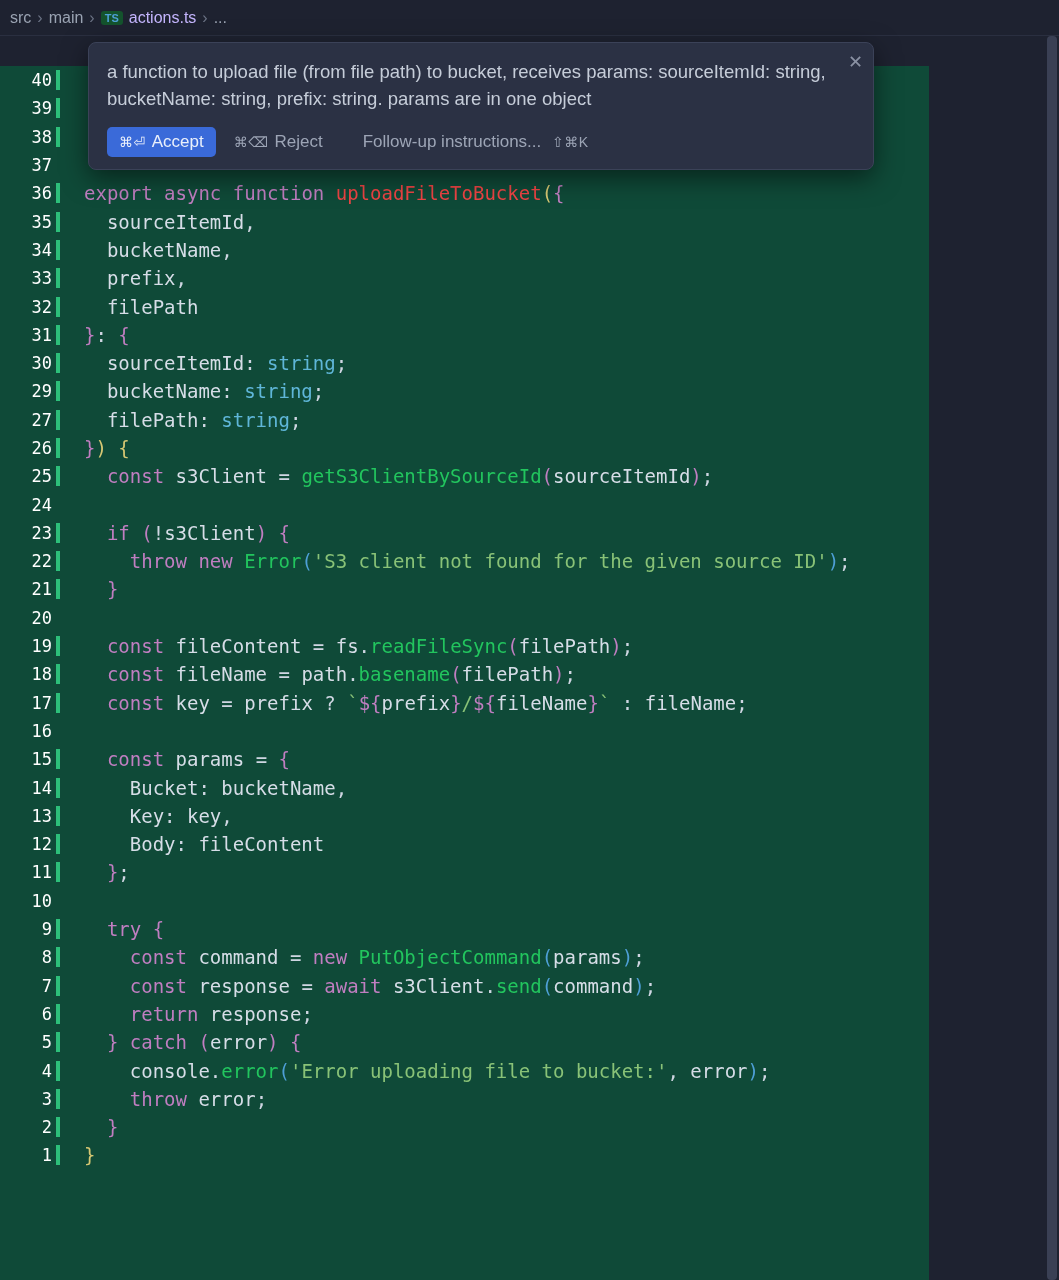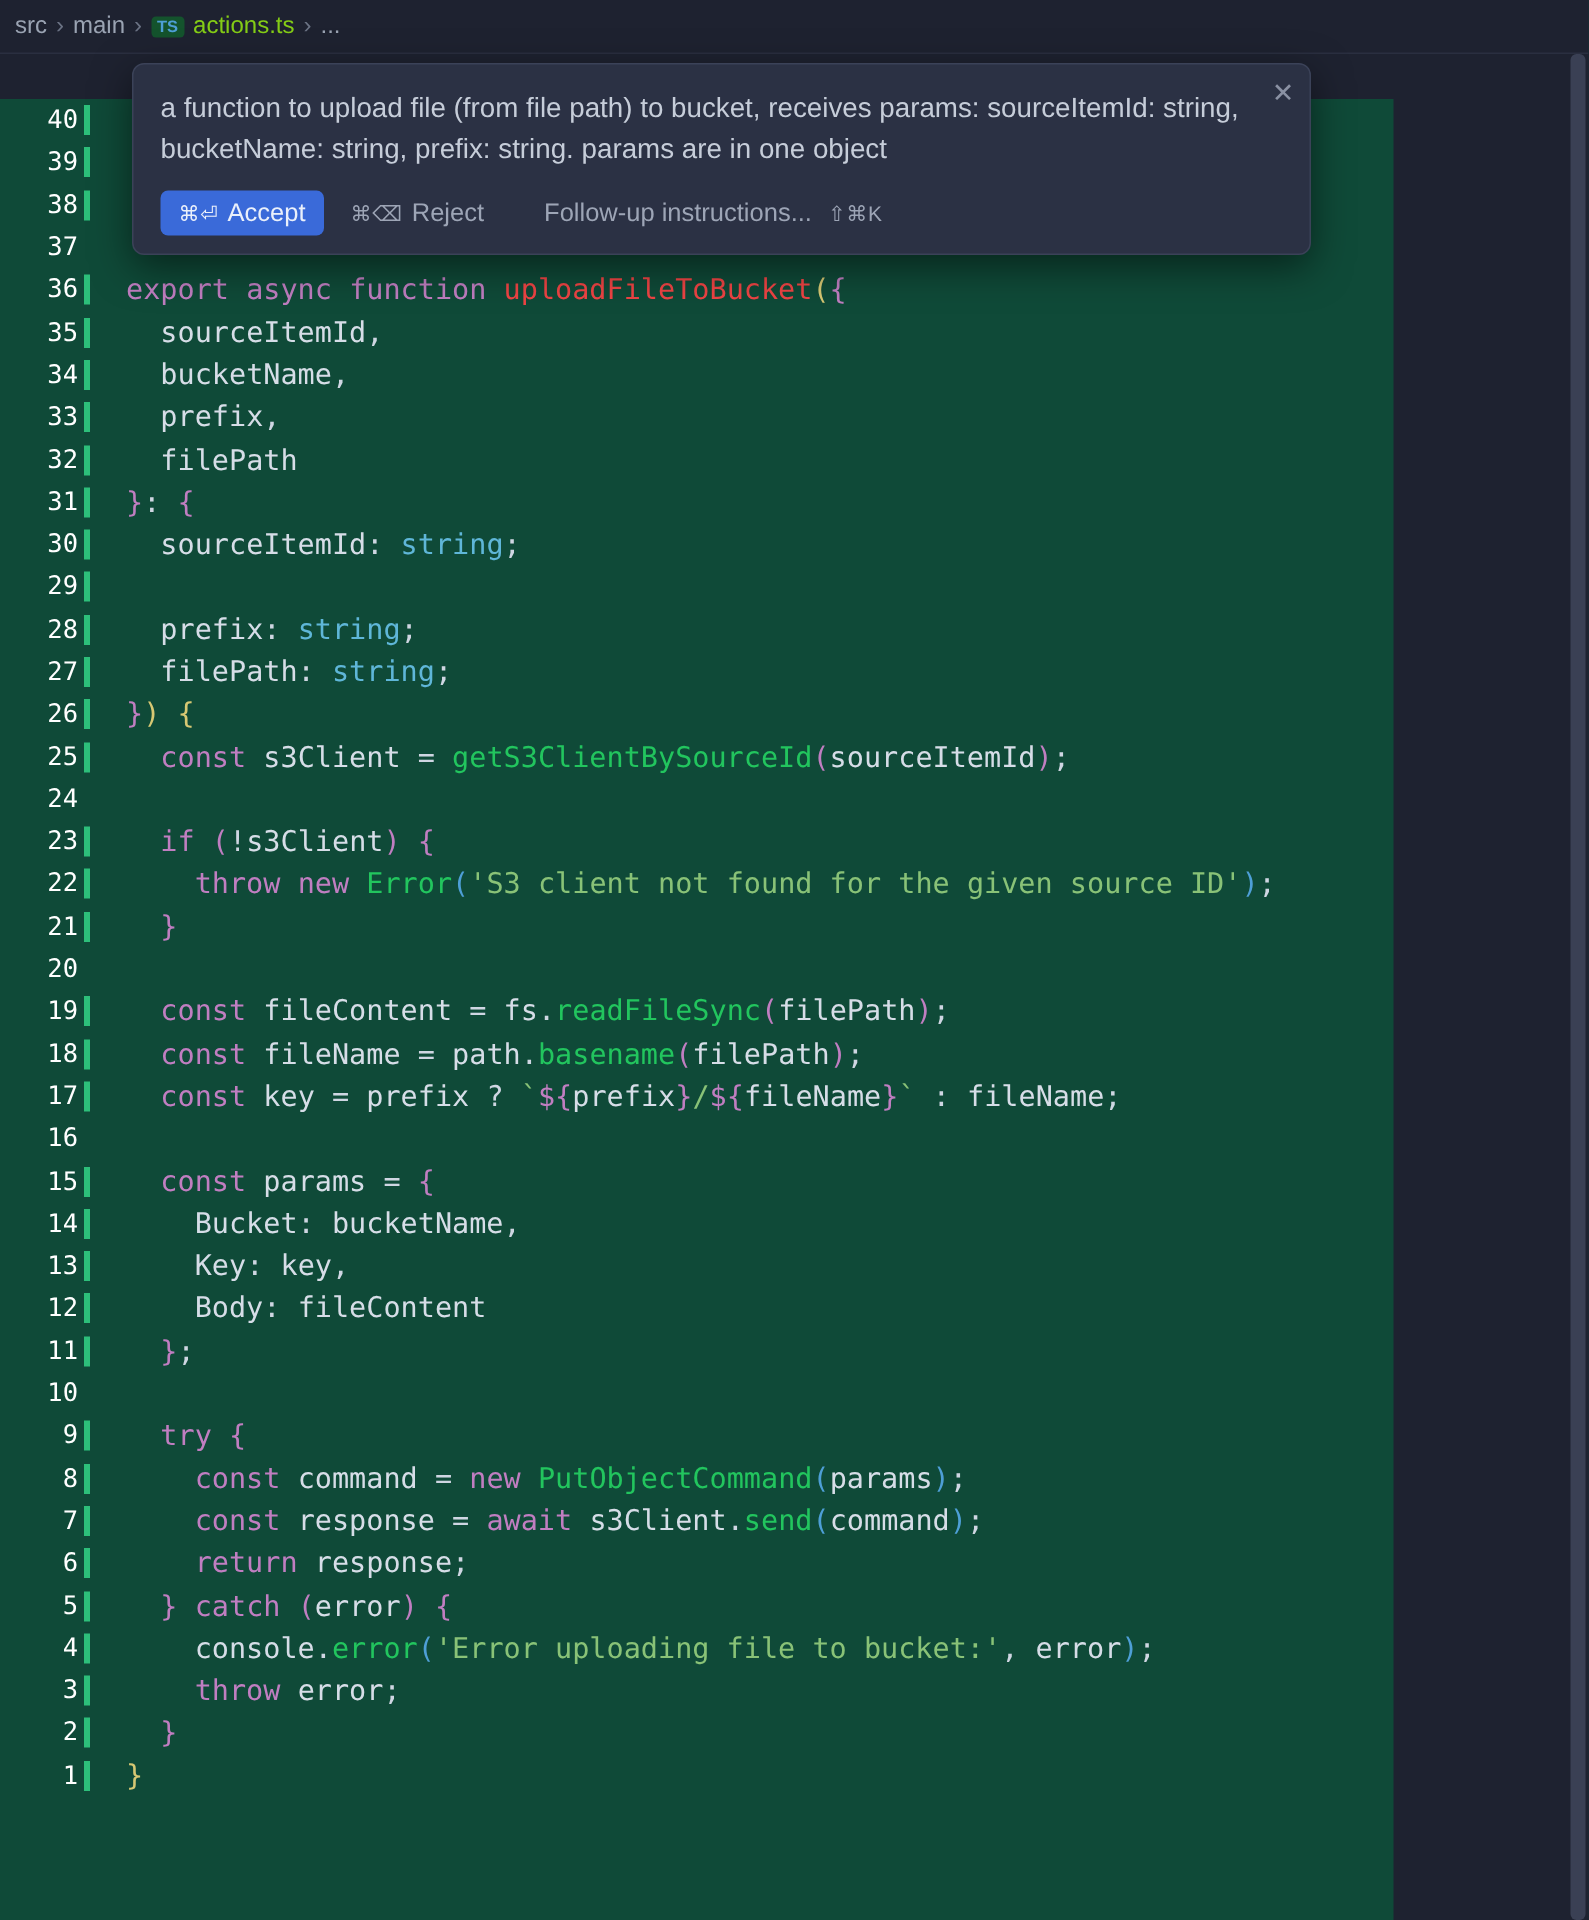--- a/index.html
+++ b/index.html
@@ -25,21 +25,21 @@
   }
   .breadcrumb .sep { color: #6b7384; }
   .breadcrumb .ts-badge {
     background: #14532d;
     color: #4e9fd6;
     font-weight: 700;
     font-size: 11px;
     padding: 1px 4px;
     border-radius: 3px;
   }
-  .breadcrumb .fname { color: #84cc16; }
+  .breadcrumb .fname { color: #c4b5fd; }
   .editor-area {
     display: flex;
     height: calc(100% - 36px);
     position: relative;
   }
   .code-bg {
     position: absolute;
     left: 0; right: 65px;
     top: 30px; bottom: 0;
     background: #0f4a38;
@@ -217,24 +217,21 @@
       <div class="line">
         <div class="gutter">31<div class="bar"></div></div>
         <div class="code"><span class="tk-pn-m">}</span><span class="tk-punc">: </span><span class="tk-pn-m">{</span></div>
       </div>
       <div class="line">
         <div class="gutter">30<div class="bar"></div></div>
         <div class="code"><span class="tk-punc">  </span><span class="tk-id">sourceItemId</span><span class="tk-punc">: </span><span class="tk-type">string</span><span class="tk-punc">;</span></div>
       </div>
       <div class="line">
         <div class="gutter">29<div class="bar"></div></div>
-      </div>
-      <div class="line">
-        <div class="gutter">28<div class="bar"></div></div>
-        <div class="code"><span class="tk-punc">  </span><span class="tk-id">prefix</span><span class="tk-punc">: </span><span class="tk-type">string</span><span class="tk-punc">;</span></div>
+        <div class="code"><span class="tk-punc">  </span><span class="tk-id">bucketName</span><span class="tk-punc">: </span><span class="tk-type">string</span><span class="tk-punc">;</span></div>
       </div>
       <div class="line">
         <div class="gutter">27<div class="bar"></div></div>
         <div class="code"><span class="tk-punc">  </span><span class="tk-id">filePath</span><span class="tk-punc">: </span><span class="tk-type">string</span><span class="tk-punc">;</span></div>
       </div>
       <div class="line">
         <div class="gutter">26<div class="bar"></div></div>
         <div class="code"><span class="tk-pn-m">}</span><span class="tk-pn-y">)</span><span class="tk-punc"> </span><span class="tk-pn-y">{</span></div>
       </div>
       <div class="line">

